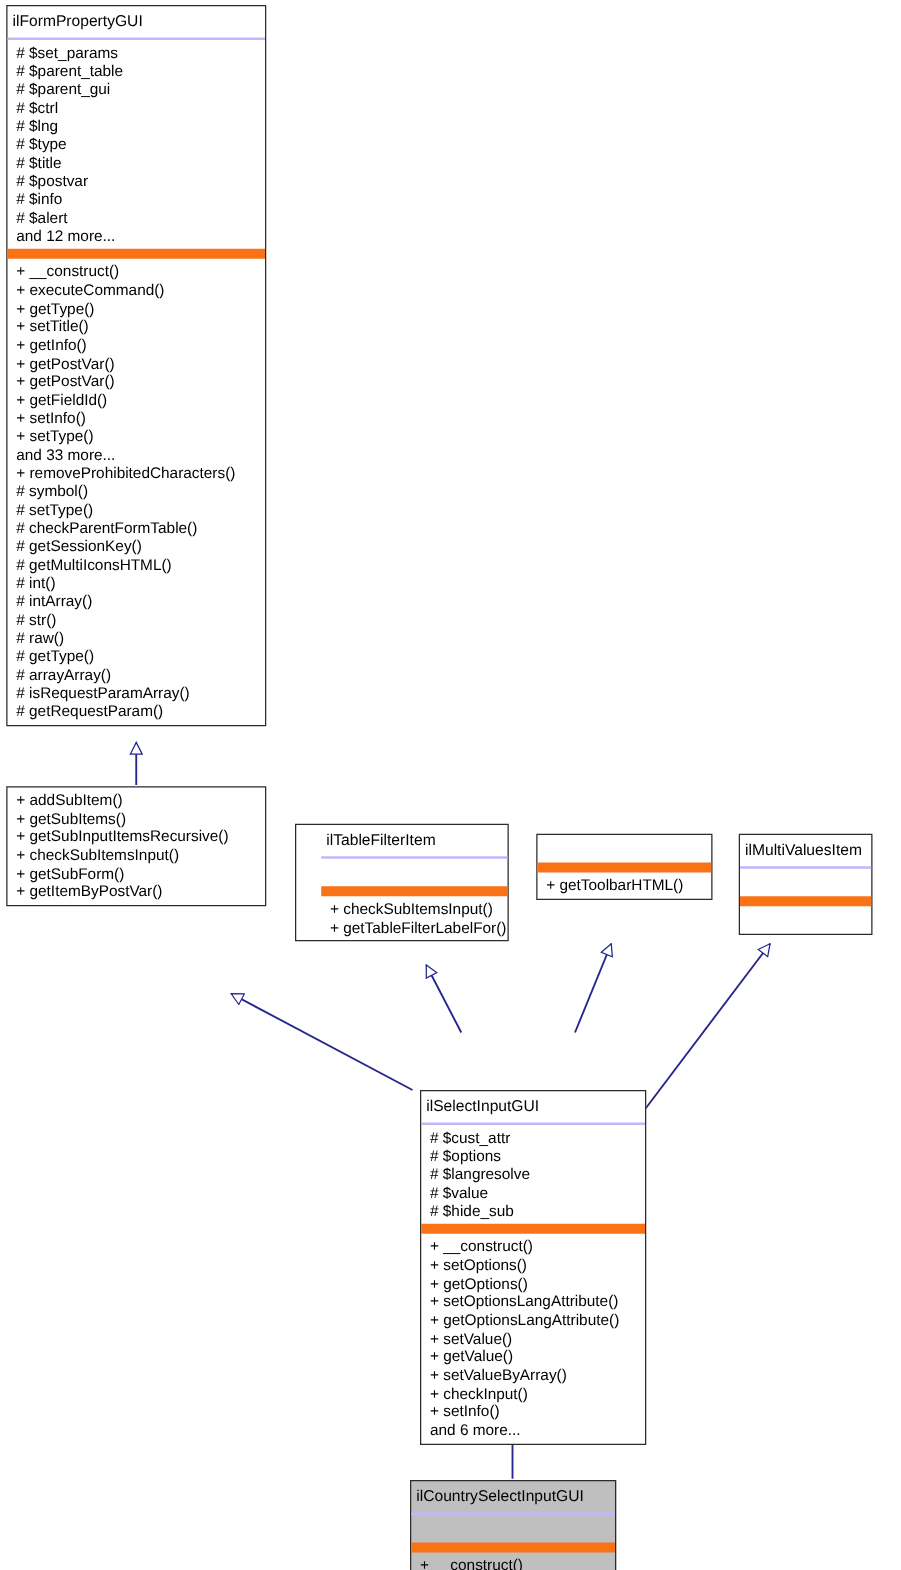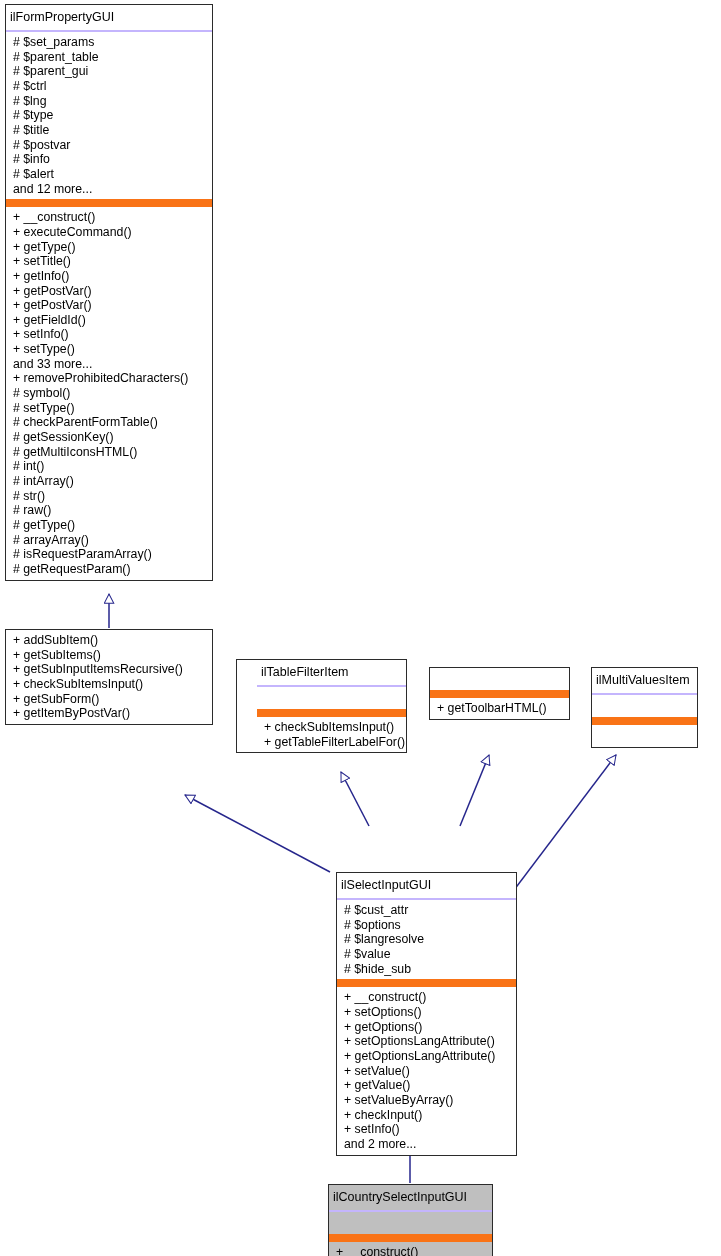--- a/index.html
+++ b/index.html
@@ -189,21 +189,21 @@
       <div class="uml-row">+ __construct()</div>
       <div class="uml-row">+ setOptions()</div>
       <div class="uml-row">+ getOptions()</div>
       <div class="uml-row">+ setOptionsLangAttribute()</div>
       <div class="uml-row">+ getOptionsLangAttribute()</div>
       <div class="uml-row">+ setValue()</div>
       <div class="uml-row">+ getValue()</div>
       <div class="uml-row">+ setValueByArray()</div>
       <div class="uml-row">+ checkInput()</div>
       <div class="uml-row">+ setInfo()</div>
-      <div class="uml-row">and 2 more...</div>
+      <div class="uml-row">and 6 more...</div>
     </div>
   </div>
 
   <div class="uml-box highlight" style="left:328px; top:1184px; width:165px;">
     <div class="uml-title">ilCountrySelectInputGUI</div>
     <div class="uml-section empty"></div>
     <div class="uml-section last">
       <div class="uml-row">+ __construct()</div>
       <div class="uml-row">+ getOptions()</div>
     </div>

